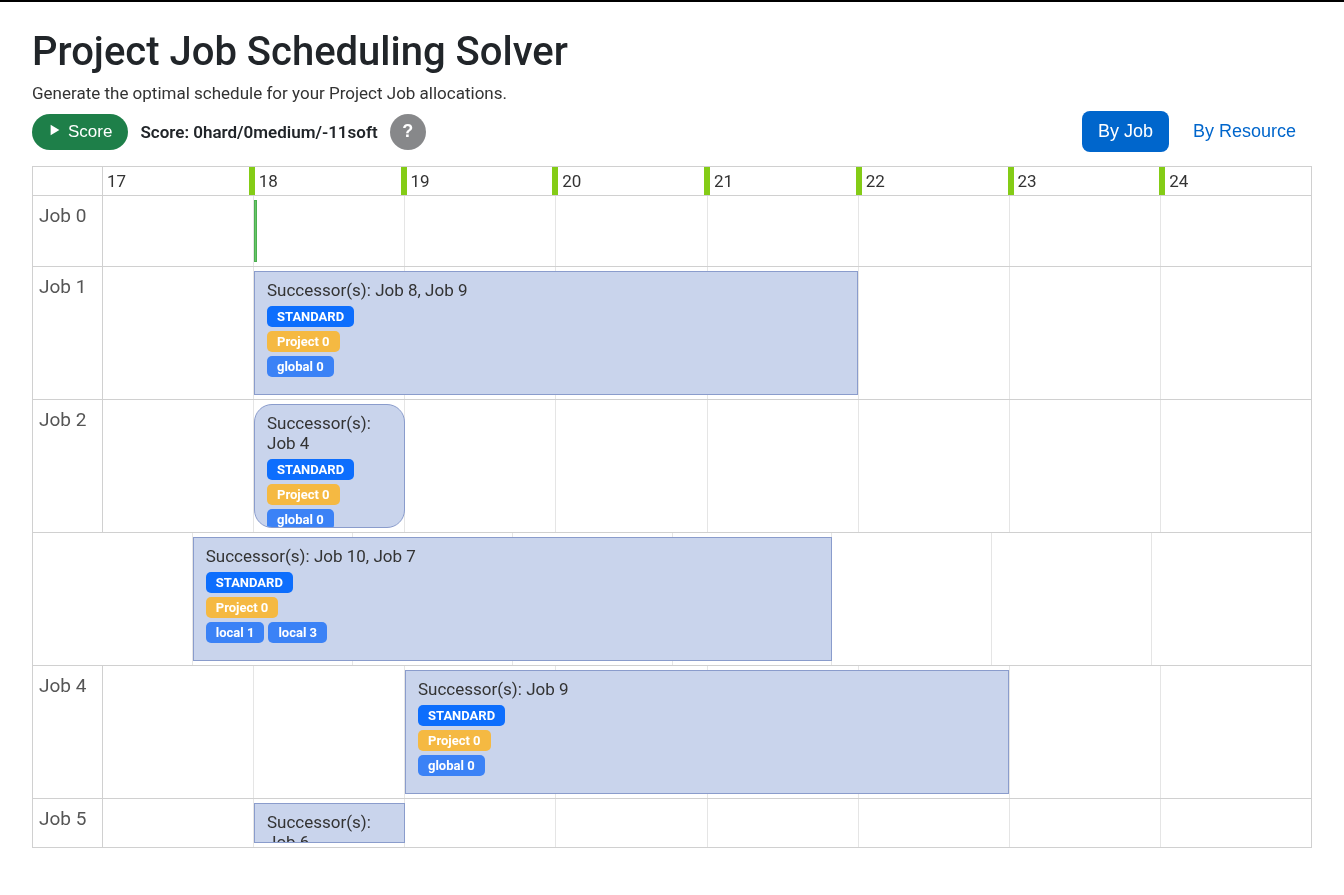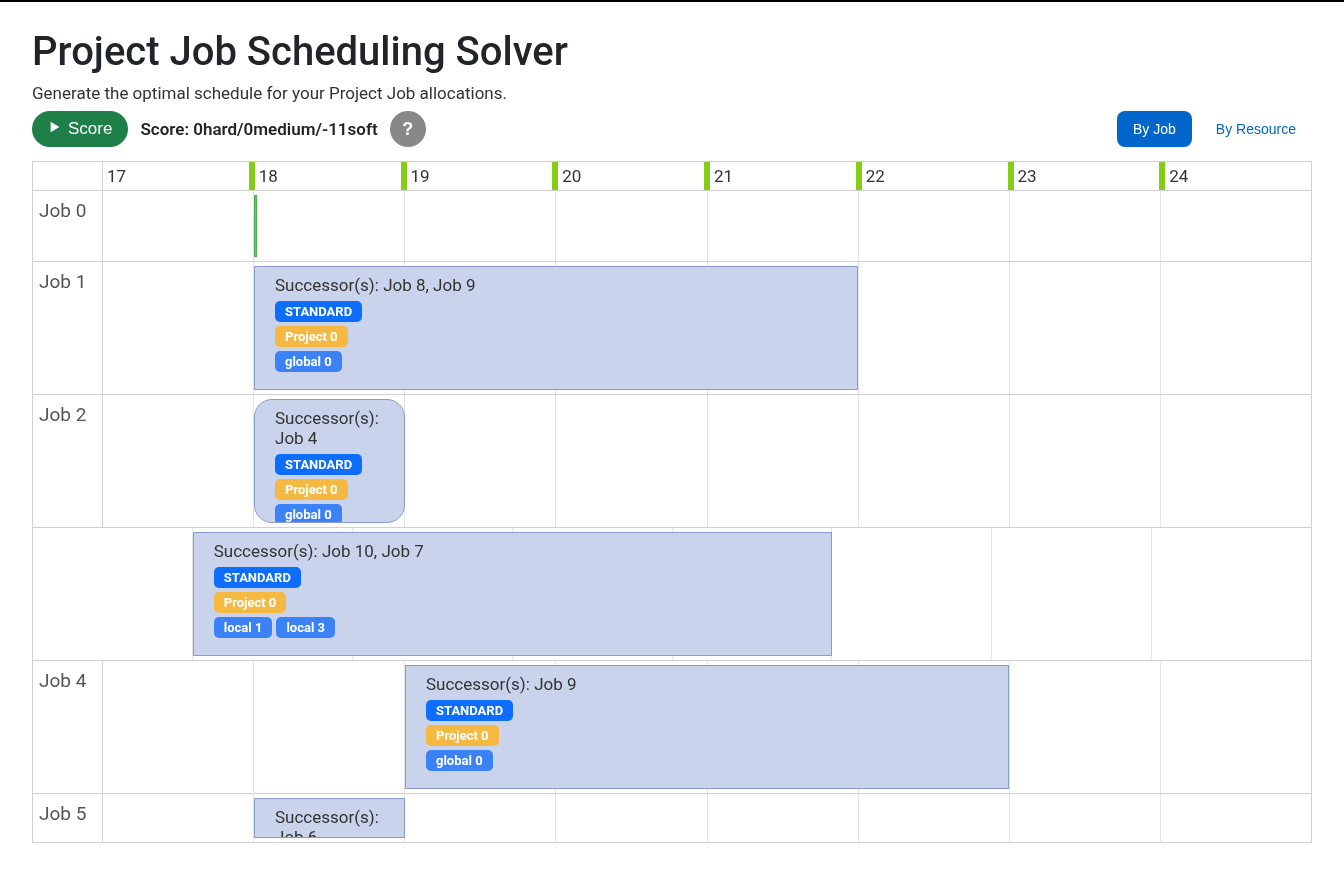--- a/index.html
+++ b/index.html
@@ -76,21 +76,21 @@
     justify-content: center;
   }
   .view-tabs {
     display: flex;
     gap: 8px;
     align-items: center;
   }
   .view-tab {
     padding: 10px 16px;
     border-radius: 8px;
-    font-size: 14px;
+    font-size: 18px;
     cursor: pointer;
     border: none;
     background: transparent;
   }
   .view-tab.active {
     background: #0066cc;
     color: #fff;
   }
   .view-tab.inactive {
     color: #0066cc;
@@ -160,21 +160,21 @@
     flex: 1;
     border-right: 1px solid #e5e5e5;
   }
   .grid-lines div:last-child { border-right: none; }
   .job-bar {
     position: absolute;
     top: 4px;
     bottom: 4px;
     background: #c9d4ec;
     border: 1px solid #8a9ccc;
-    padding: 8px 20px;
+    padding: 8px 12px;
     font-size: 16px;
     color: #333;
     overflow: hidden;
   }
   .job-bar.marker {
     background: #69c469;
     border: 1px solid #4caf50;
     padding: 0;
   }
   .job-bar .successors {

